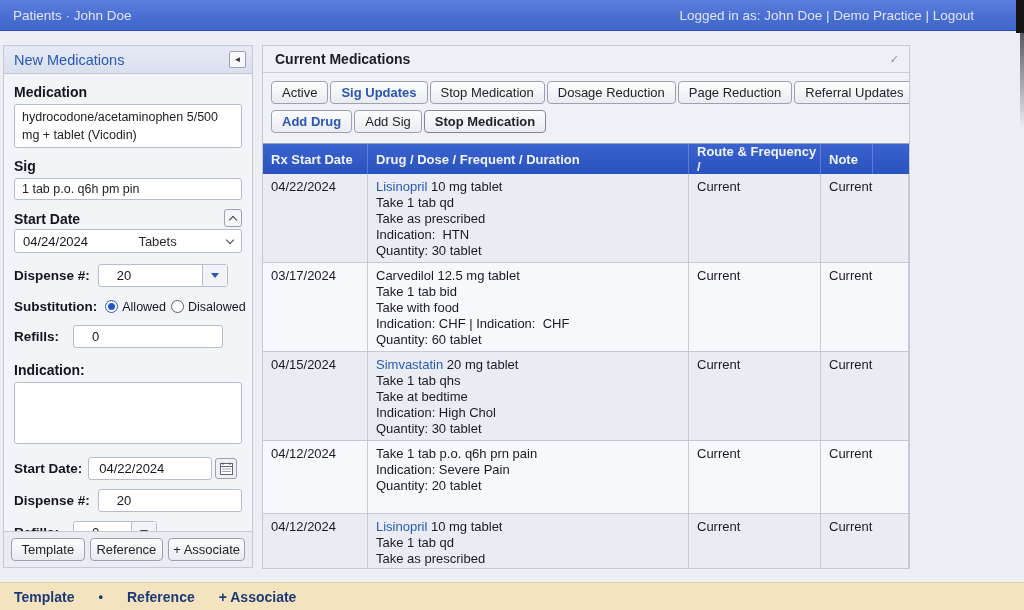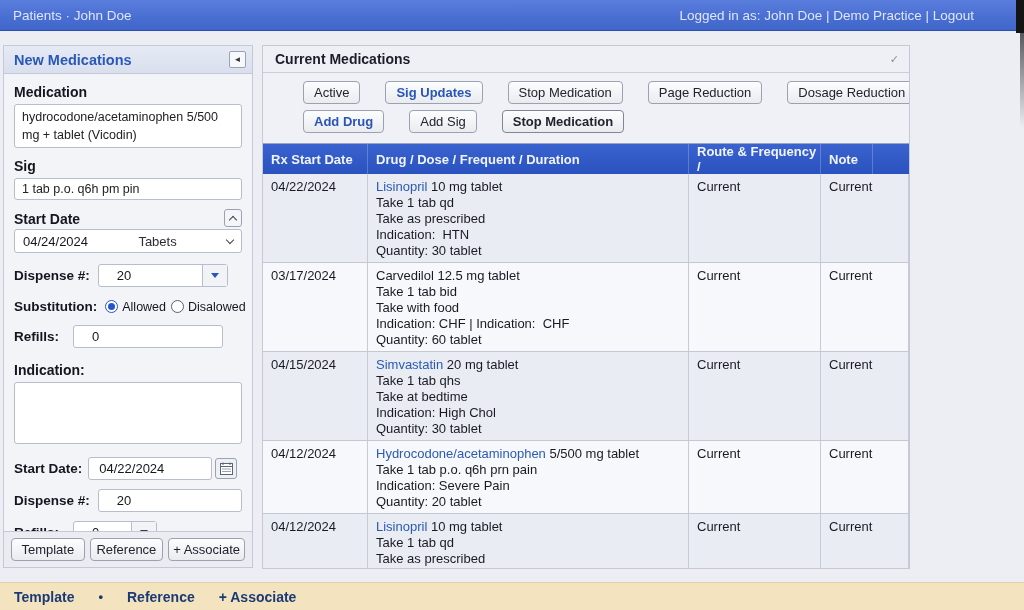--- a/index.html
+++ b/index.html
@@ -19,21 +19,21 @@
 
   
   .left-panel { position:absolute; left:3px; top:45px; width:250px; height:523px;
     background:#f3f4f8; border:1px solid #c3c9d6; display:flex; flex-direction:column; }
   .right-panel { position:absolute; left:262px; top:45px; width:648px; height:524px;
     background:#f0f1f6; border:1px solid #c3c9d6; display:flex; flex-direction:column; overflow:hidden; }
 
   .lp-header { height:28px; flex:0 0 28px; background:linear-gradient(#e6eaf5,#d9dfee);
     border-bottom:1px solid #c3c9d6; display:flex; align-items:center; justify-content:space-between;
     padding:0 6px 0 10px; }
-  .lp-title { color:#2a58b8; font-weight:bold; font-size:14.5px;text-align:center; }
+  .lp-title { color:#2a58b8; font-weight:normal; font-size:14.5px;text-align:center; }
   .collapse-btn { width:17px; height:17px; background:#f7f8fb; border:1px solid #9aa2b2; border-radius:2px;
     display:flex; align-items:center; justify-content:center; font-size:8px; color:#333; cursor:pointer; }
 
   .lp-body { flex:1; padding:7px 10px 0 10px; font-size:13px; color:#15151f; overflow:hidden; }
   .fld-label { font-weight:bold; font-size:14px; margin:3px 0 4px 0; color:#15151f; }
   .inp { background:#fff; border:1px solid #b6bdcc; border-radius:3px; font-size:12.5px; color:#222;
     padding:3px 7px; line-height:1.45; }
   .inp.multi { min-height:40px; }
   .inp.single { height:22px; display:flex; align-items:center; }
 
@@ -80,21 +80,21 @@
   .btn.bold { font-weight:bold; border-color:#7e8796; }
   .lp-footer .btn { flex:1; padding:0 4px; }
 
   
   .rp-header { flex:0 0 27px; background:#eef0f6; border-bottom:1px solid #c8cdd8;
     display:flex; align-items:center; justify-content:space-between; padding:0 10px 0 12px; }
   .rp-title { font-weight:bold; font-size:14px; color:#1d1d28; }
   .check-icon { color:#8a8e98; font-size:11px; }
 
   .toolbar { padding:8px 8px 0 8px; }
-  .toolbar-row { display:flex; gap:25px;margin-left:32px; }
+  .toolbar-row { display:flex; gap:2px; }
   .toolbar-row + .toolbar-row { margin-top:6px; }
 
   .med-table { margin-top:10px; flex:1; display:flex; flex-direction:column; border-top:1px solid #9aa4ba; overflow:hidden; }
   .thead { flex:0 0 28px; display:flex; background:linear-gradient(#3a63cf,#2a52c0); color:#f0f4ff; }
   .th { display:flex; align-items:center; padding-left:8px; font-size:13px; font-weight:bold; }
   .th + .th { border-left:1px solid rgba(255,255,255,0.22); }
   .tbody { flex:1; display:flex; flex-direction:column; }
   .tr { display:flex; border-bottom:1px solid #c2c8d4; }
   .row-shade { background:#e9ecf2; }
   .row-light { background:#f7f8fb; }
@@ -235,22 +235,22 @@
   <div class="right-panel">
     <div class="rp-header">
       <span class="rp-title">Current Medications</span>
       <span class="check-icon">✓</span>
     </div>
     <div class="toolbar">
       <div class="toolbar-row" id="toolbar-row1">
           <span class="btn">Active</span>
           <span class="btn accent">Sig Updates</span>
           <span class="btn">Stop Medication</span>
+          <span class="btn">Dosage Reduction</span>
           <span class="btn">Page Reduction</span>
-          <span class="btn">Dosage Reduction</span>
           <span class="btn">Referral Updates</span>
           <span class="btn">Immunizations</span>
         </div>
       <div class="toolbar-row" id="toolbar-row2">
           <span class="btn accent">Add Drug</span>
           <span class="btn">Add Sig</span>
           <span class="btn bold">Stop Medication</span>
         </div>
     </div>
     <div class="med-table">
@@ -281,21 +281,21 @@
           <div class="tr row-shade" style="min-height: 89px;">
             <div class="td col-0">04/15/2024</div>
             <div class="td col-1"><div><span class="drug-link">Simvastatin</span><span> 20 mg tablet</span></div><div>Take 1 tab qhs</div><div>Take at bedtime</div><div>Indication: High Chol</div><div>Quantity: 30 tablet</div></div>
             <div class="td col-2">Current</div>
             <div class="td col-3">Current</div>
             <div class="td col-4"></div>
             <div class="td col-5"></div>
           </div>
           <div class="tr row-light" style="min-height: 73px;">
             <div class="td col-0">04/12/2024</div>
-            <div class="td col-1"><div><span class="drug-link">Hydrocodone/acetaminophen</span><span> 5/500 mg tablet</span></div><div>Take 1 tab p.o. q6h prn pain</div><div>Indication: Severe Pain</div><div>Quantity: 20 tablet</div></div>
+            <div class="td col-1"><div>Take 1 tab p.o. q6h prn pain</div><div>Indication: Severe Pain</div><div>Quantity: 20 tablet</div></div>
             <div class="td col-2">Current</div>
             <div class="td col-3">Current</div>
             <div class="td col-4"></div>
             <div class="td col-5"></div>
           </div>
           <div class="tr row-shade" style="min-height: 57px;">
             <div class="td col-0">04/12/2024</div>
             <div class="td col-1"><div><span class="drug-link">Lisinopril</span><span> 10 mg tablet</span></div><div>Take 1 tab qd</div><div>Take as prescribed</div></div>
             <div class="td col-2">Current</div>
             <div class="td col-3">Current</div>

